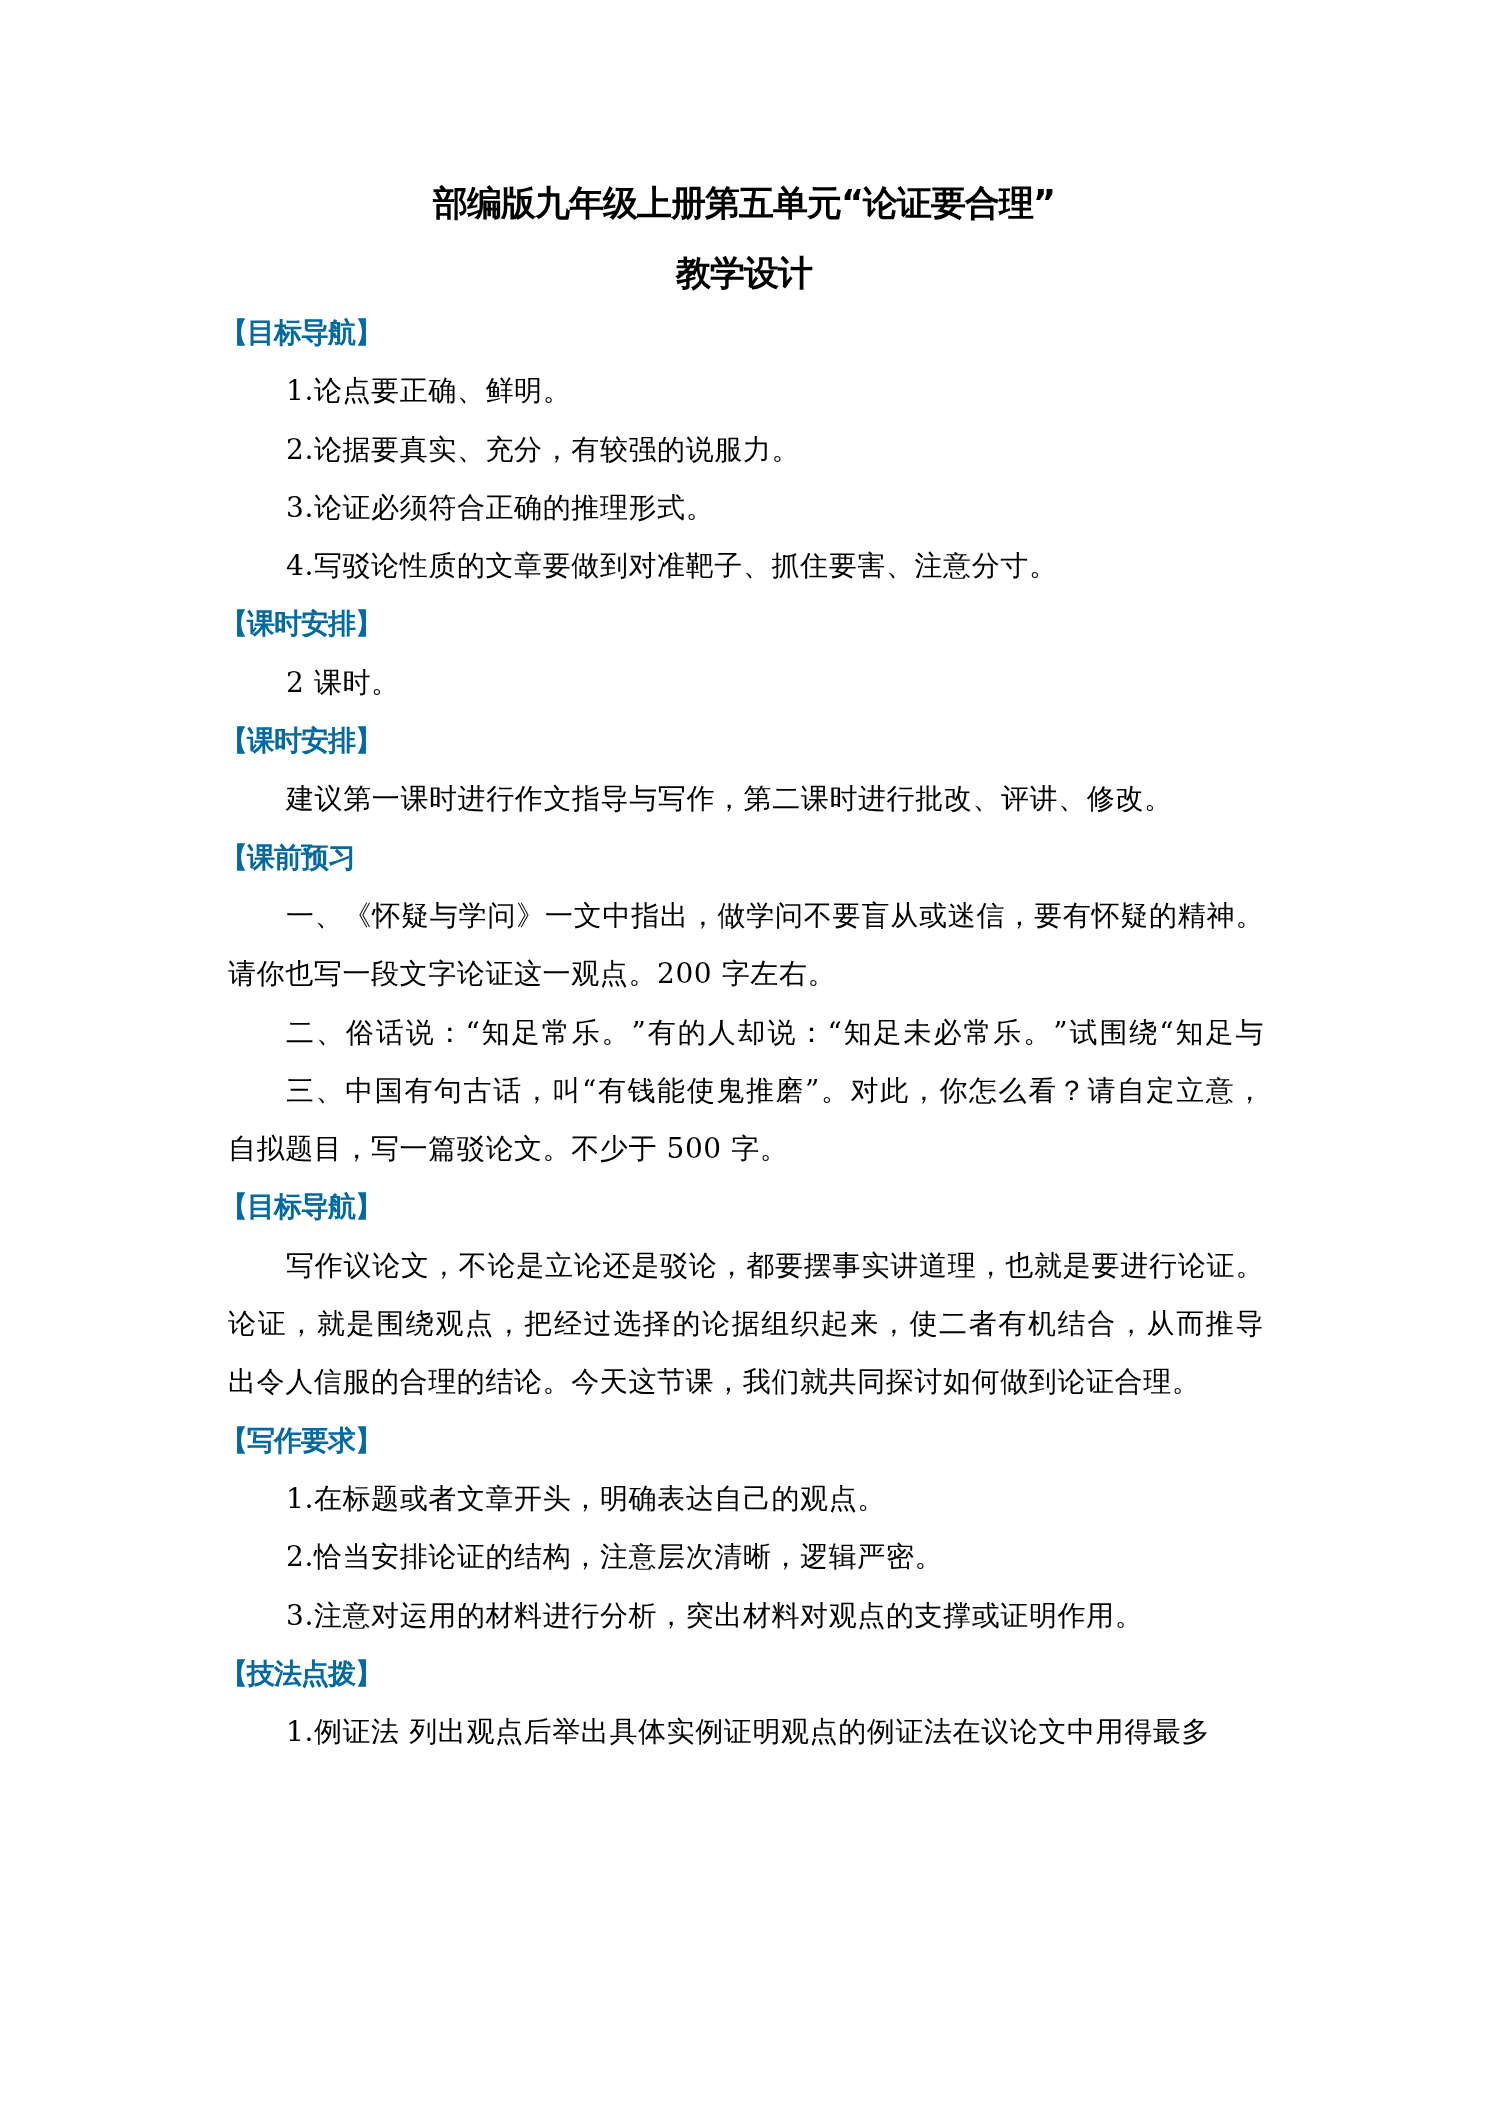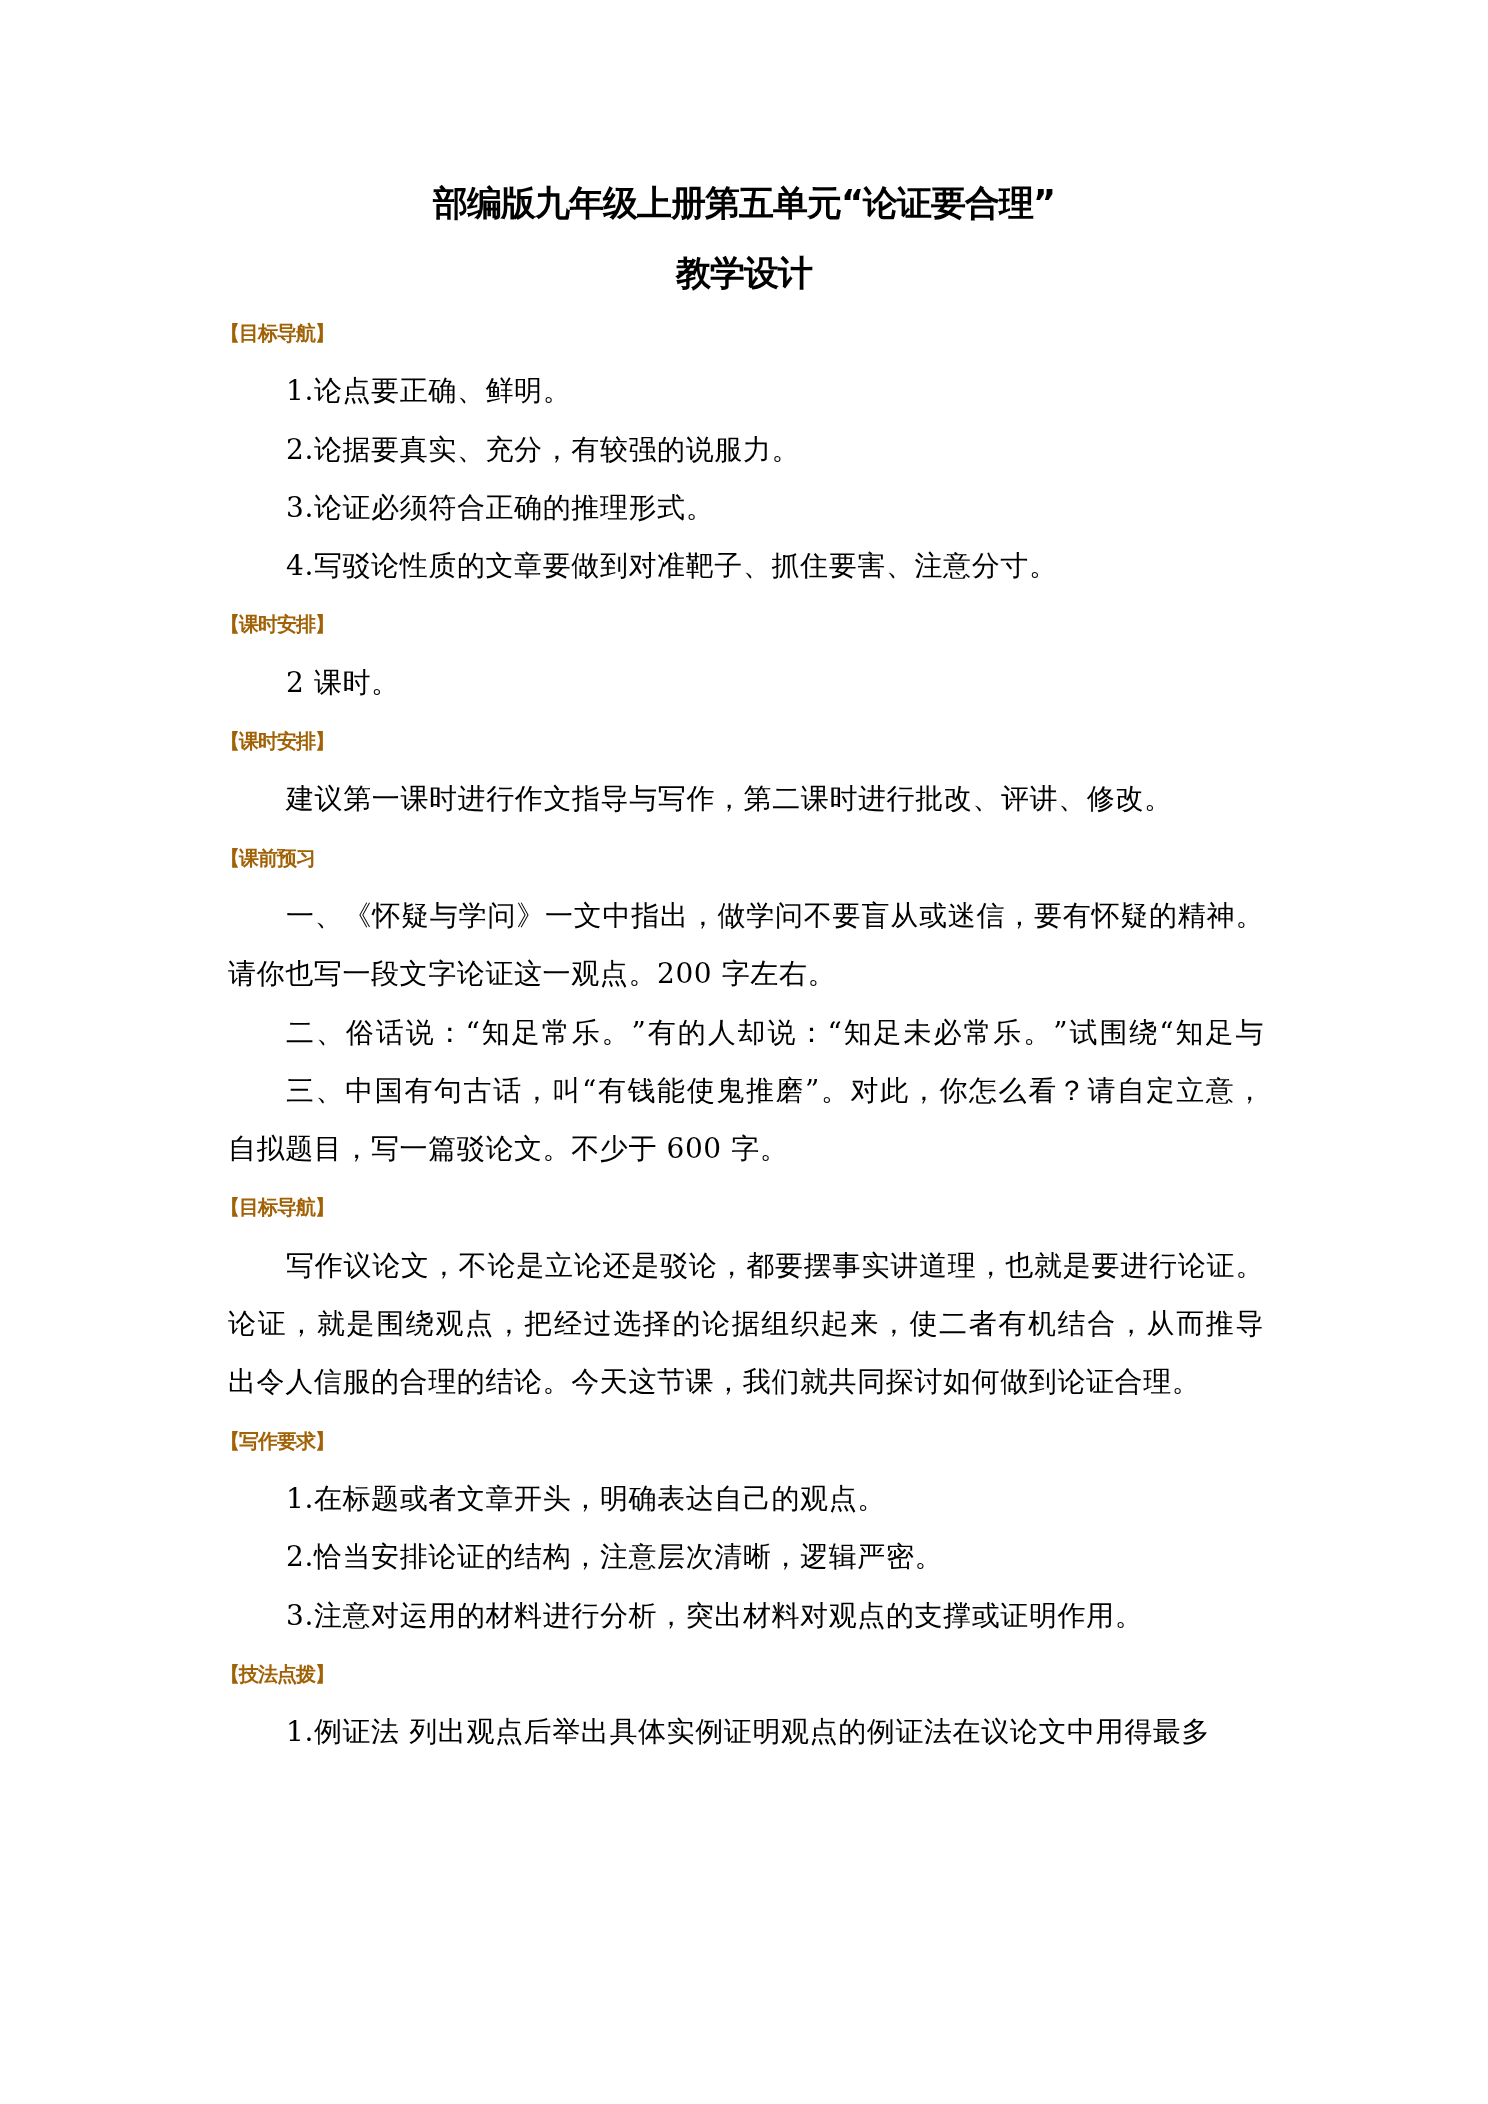--- a/index.html
+++ b/index.html
@@ -46,24 +46,24 @@
   .line {
     height: 58.3px;
     line-height: 40px;
     font-size: 28px;
     white-space: nowrap;
     overflow: visible;
   }
   .heading {
     font-family: "DejaVu Sans", "Liberation Sans", sans-serif;
     font-weight: bold;
-    font-size: 20px;
+    font-size: 28px;
     margin-left: -8px;
     letter-spacing: -1px;
-    color: #a16207;
+    color: #0369a1;
   }
   .indent {
     padding-left: 58px;
   }
   .para-text {
     color: #000000;
     letter-spacing: 0.6px;
   }
   .justify {
     text-align: justify;
@@ -108,21 +108,21 @@
 
       <div>
         <div class="line indent para-text justify">一、《怀疑与学问》一文中指出，做学问不要盲从或迷信，要有怀疑的精神。</div>
         <div class="line para-text">请你也写一段文字论证这一观点。200 字左右。</div>
       </div>
       <div>
         <div class="line indent para-text justify">二、俗话说：“知足常乐。”有的人却说：“知足未必常乐。”试围绕“知足与</div>
       </div>
       <div>
         <div class="line indent para-text justify">三、中国有句古话，叫“有钱能使鬼推磨”。对此，你怎么看？请自定立意，</div>
-        <div class="line para-text">自拟题目，写一篇驳论文。不少于 600 字。</div>
+        <div class="line para-text">自拟题目，写一篇驳论文。不少于 500 字。</div>
       </div>
     </section>
 
     <section>
       <div class="line heading">【目标导航】</div>
       <div class="line indent para-text justify">写作议论文，不论是立论还是驳论，都要摆事实讲道理，也就是要进行论证。</div>
       <div class="line para-text justify">论证，就是围绕观点，把经过选择的论据组织起来，使二者有机结合，从而推导</div>
       <div class="line para-text">出令人信服的合理的结论。今天这节课，我们就共同探讨如何做到论证合理。</div>
     </section>
 

